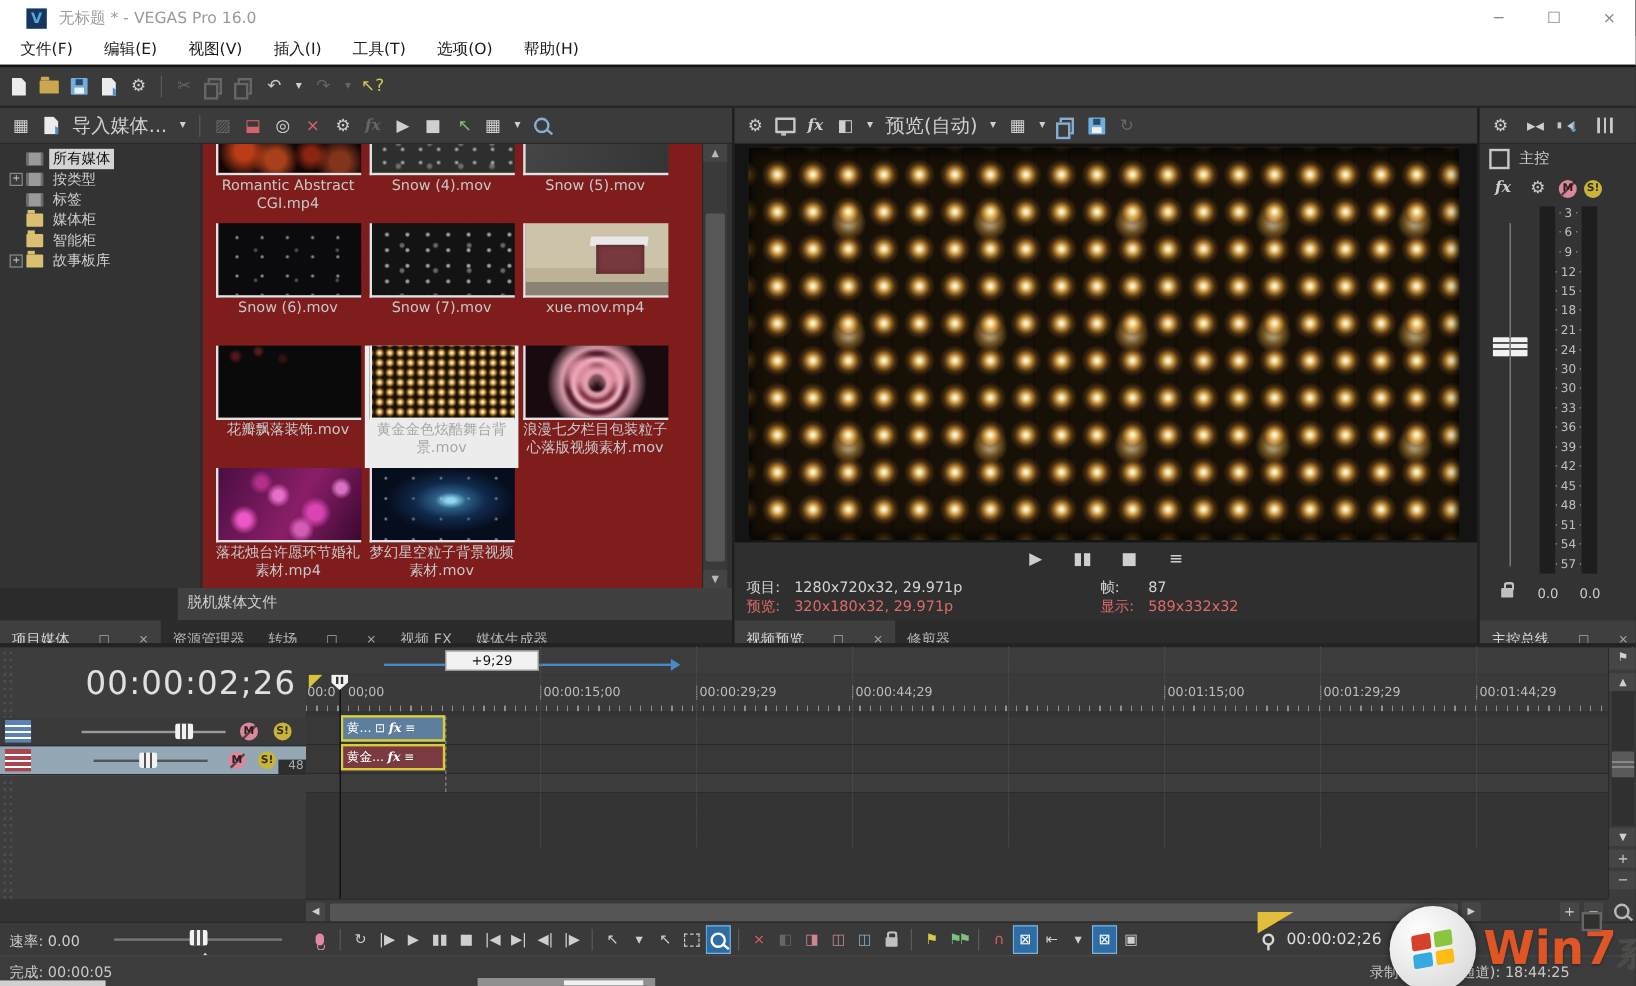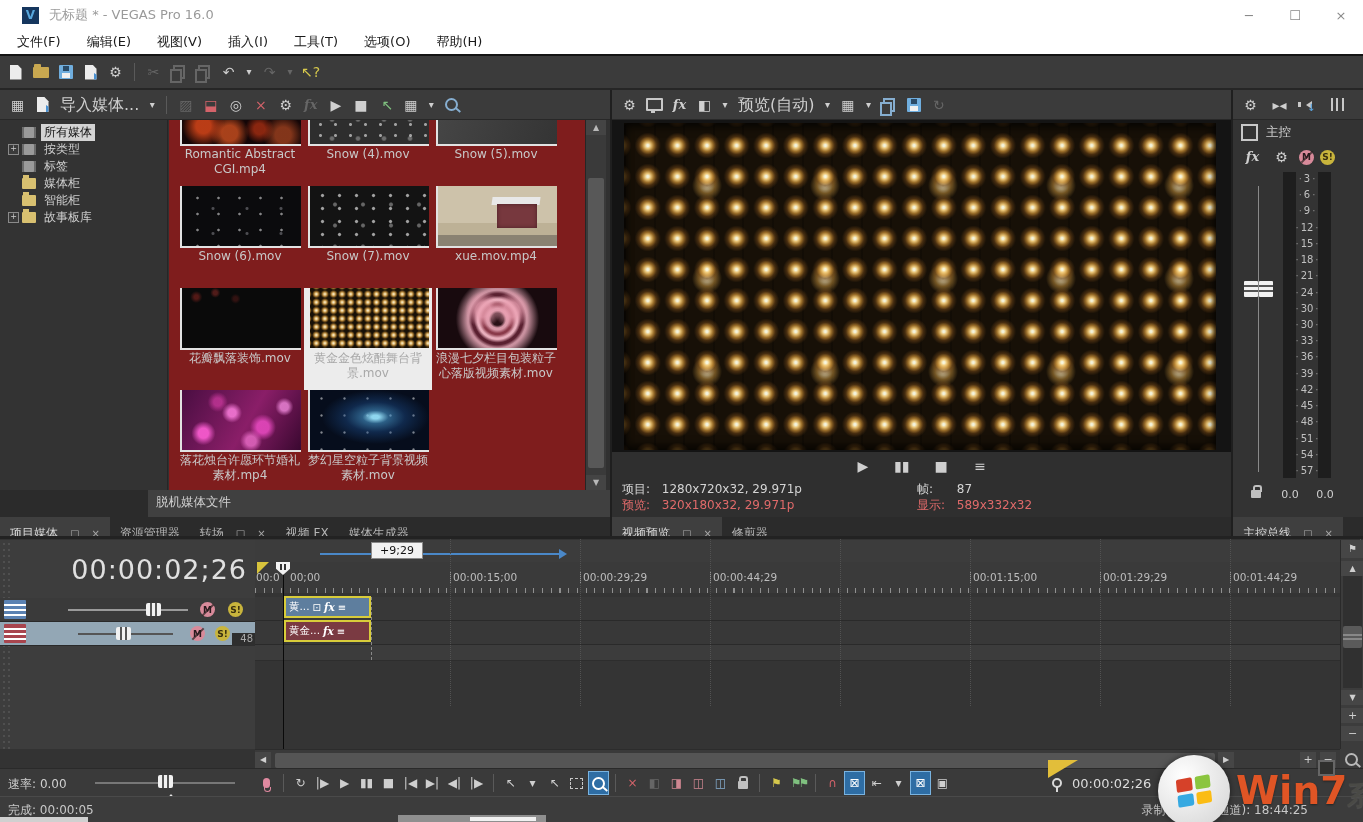--- a/index.html
+++ b/index.html
@@ -101,21 +101,21 @@
   .t-magenta{background-color:#3a0a34;background-image:radial-gradient(circle at 18% 72%,rgba(245,90,205,.95) 0 5px,transparent 12px),radial-gradient(circle at 42% 38%,rgba(250,125,220,.85) 0 4px,transparent 10px),radial-gradient(circle at 68% 62%,rgba(235,75,195,.85) 0 6px,transparent 13px),radial-gradient(circle at 86% 28%,rgba(250,145,230,.75) 0 4px,transparent 9px),radial-gradient(circle at 30% 20%,rgba(225,65,175,.6) 0 4px,transparent 10px),radial-gradient(circle at 58% 85%,rgba(250,120,215,.7) 0 5px,transparent 11px),linear-gradient(120deg,#4a0e42,#8a1e68 55%,#3a0830);}
   .t-nebula{background-color:#060d1c;background-image:radial-gradient(ellipse at 55% 45%,rgba(150,225,250,.95) 0 4%,rgba(70,150,205,.6) 14%,rgba(28,75,135,.45) 32%,transparent 58%),radial-gradient(circle,rgba(255,255,255,.5) 0 .7px,transparent 1.6px);background-size:auto,23px 17px;}
   .vscroll{position:absolute;left:585px;top:30px;width:20px;height:370px;background:#3a3a3a;border-left:1px solid #262626;}
   .sarr{position:absolute;left:0;width:20px;height:15px;text-align:center;font-size:8px;color:#b8b8b8;line-height:15px;background:#444;}
   .sarr.up{top:0;} .sarr.dn{bottom:0;}
   .sthumb{position:absolute;left:2px;top:58px;width:16px;height:290px;background:#585858;border-radius:2px;}
   .m-status{position:absolute;left:0;top:400px;width:610px;height:27px;background:#2b2b2b;}
   .m-status-bar{position:absolute;left:148px;top:0;width:462px;height:27px;background:#404040;color:#cfcfcf;
                 font-size:12.5px;line-height:24px;padding-left:8px;box-sizing:border-box;}
   .tabbar{position:absolute;left:0;top:427px;width:100%;height:19px;background:#2b2b2b;display:flex;align-items:stretch;}
-  .tab{display:flex;align-items:center;gap:12px;padding:16px 10px;color:#b5b5b5;font-size:12px;white-space:nowrap;}
+  .tab{display:flex;align-items:center;gap:24px;padding:16px 10px;color:#b5b5b5;font-size:12px;white-space:nowrap;}
   .tab.active{background:#3f3f3f;color:#d8d8d8;}
   .tbtn{font-size:10px;color:#a8a8a8;}
   
   .preview-pane{left:612px;top:90px;width:619px;height:446px;background:#2f2f2f;}
   .preview-pane .pane-toolbar{position:absolute;left:0;top:0;width:619px;height:30px;box-sizing:border-box;}
   .video-zone{position:absolute;left:0;top:30px;width:619px;height:332px;background:#141414;}
   .lights{position:absolute;left:12px;top:3px;width:592px;height:327px;background-color:#171007;
     background-image:
       radial-gradient(circle,rgba(255,255,232,.95) 1px,rgba(255,215,130,.9) 3px,rgba(225,160,60,.65) 6px,rgba(120,75,25,.5) 9px,rgba(30,18,6,0) 13px),
       radial-gradient(circle,rgba(255,240,195,.7) 2px,rgba(255,190,80,.4) 8px,rgba(0,0,0,0) 15px),
@@ -162,21 +162,21 @@
             background-image:linear-gradient(transparent 0 4px,#fff 4px 6px,transparent 6px 9px,#fff 9px 11px,transparent 11px 14px,#fff 14px 16px,transparent 16px);}
   .trk-menu.v{background-color:#5b82b2;} .trk-menu.a{background-color:#a8454e;}
   .trk-slider{position:absolute;height:2px;background:#9a9a9a;}
   .trk-knob{position:absolute;width:15px;height:13px;background:#f2f2f2;border-radius:2px;
             background-image:linear-gradient(90deg,#f2f2f2 0 4px,#555 4px 6px,#f2f2f2 6px 9px,#555 9px 11px,#f2f2f2 11px);}
   .corner48{position:absolute;left:232px;top:11px;width:23px;height:13px;background:#2e2e2e;color:#aaa;font-size:10px;text-align:right;padding-right:2px;box-sizing:border-box;}
   .marker-bar{position:absolute;left:255px;top:1px;width:1085px;height:22px;background:#3c3c3c;border-bottom:1px solid #2e2e2e;}
   .drag-arrow{position:absolute;left:65px;top:13px;width:240px;height:2px;background:#4a88c8;}
   .drag-arrow::after{content:"";position:absolute;right:-7px;top:-4px;border-left:8px solid #4a88c8;border-top:5px solid transparent;border-bottom:5px solid transparent;}
   .drag-tip{position:absolute;left:116px;top:2px;height:15px;background:#f2f2f2;border:1px solid #8a8a8a;color:#111;
-            font-size:11px;line-height:15px;padding:0 8px;}
+            font-size:11px;line-height:15px;padding:0 21px;}
   .ruler{position:absolute;left:255px;top:23px;width:1085px;height:31px;background:#3a3a3a;border-bottom:1px solid #2a2a2a;overflow:hidden;}
   .ruler .ticks{position:absolute;left:0;bottom:0;width:100%;height:5px;
                 background:repeating-linear-gradient(90deg,#909090 0 1px,transparent 1px 8.7px);}
   .rlab{position:absolute;top:9px;font-size:10.5px;color:#bdbdbd;white-space:nowrap;}
   .rlab::before{content:"";border-left:1px solid #909090;margin-right:2px;}
   .rlab.nz::before{border:none;margin:0;}
   .tl-content{position:absolute;left:255px;top:54px;width:1085px;height:156px;background:#343434;}
   .trk-row{position:absolute;left:0;width:1085px;height:24px;box-sizing:border-box;border-bottom:1px solid #2a2a2a;background:#383838;}
   .trk-row.r1{top:4px;} .trk-row.r2{top:28px;}
   .lane{position:absolute;left:0;top:52px;width:1085px;height:15px;background:#3c3c3c;border-bottom:1px solid #2d2d2d;}

